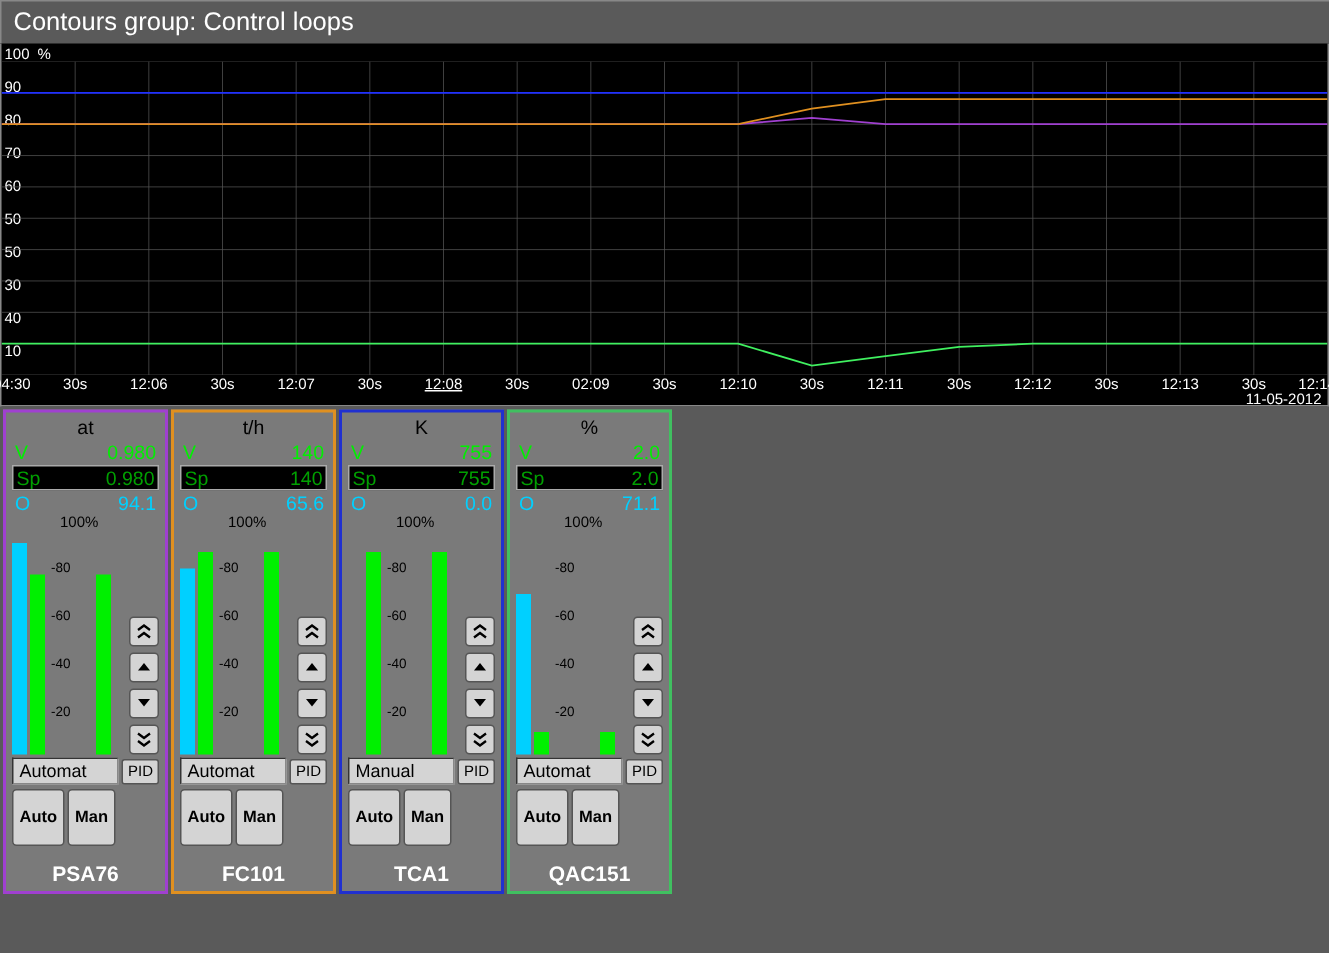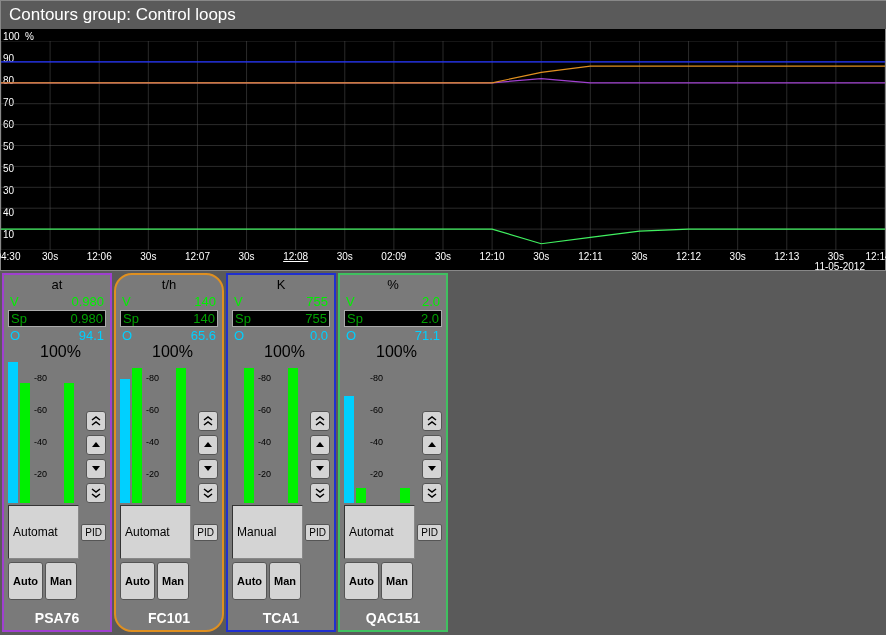--- a/index.html
+++ b/index.html
@@ -50,36 +50,36 @@
   .x-axis {
     position: absolute;
     bottom: 0;
     left: 0;
     right: 0;
     height: 20px;
     font-size: 10px;
     color: #fff;
   }
   .x-label { position: absolute; bottom: 8px; transform: translateX(-50%); }
-  .x-date { position: absolute; right: 20px; bottom: -2px; }
+  .x-date { position: absolute; right: 4px; bottom: -2px; }
   .panels {
     display: flex;
     gap: 2px;
     padding: 2px;
   }
   .panel {
     width: 110px;
     background: #7a7a7a;
     border: 2px solid;
     padding: 2px 4px 4px 4px;
     display: flex;
     flex-direction: column;
   }
   .panel.purple { border-color: #a040d0; }
-  .panel.orange { border-color: #e09020; border-radius: 18px; }
+  .panel.orange { border-color: #e09020; }
   .panel.blue   { border-color: #2030d0; }
   .panel.green  { border-color: #40c060; }
   .unit {
     text-align: center;
     color: #000;
     font-size: 13px;
     margin-bottom: 2px;
   }
   .readout-row {
     display: flex;
@@ -113,21 +113,21 @@
   .bar.lime  { background: #00f000; }
   .scale {
     position: relative;
     width: 30px;
     height: 150px;
     font-size: 9px;
     color: #000;
     margin-left: 2px;
   }
   .scale-label { position: absolute; left: 0; }
-  .scale-top { position: absolute; top: -10px; left: 6px; font-size: 16px; }
+  .scale-top { position: absolute; top: -10px; left: 6px; font-size: 10px; }
   .btn-col {
     margin-left: auto;
     display: flex;
     flex-direction: column;
     gap: 4px;
     justify-content: flex-start;
     padding-top: 6px;
   }
   .sq-btn {
     width: 20px; height: 20px;
@@ -144,21 +144,21 @@
     display: flex;
     gap: 2px;
     margin-top: 2px;
     align-items: center;
   }
   .mode-display {
     flex: 1;
     background: #d4d4d4;
     color: #000;
     font-size: 12px;
-    padding: 19px 4px;
+    padding: 1px 4px;
     border: 1px inset #888;
   }
   .pid-btn {
     background: #d4d4d4;
     color: #000;
     font-size: 10px;
     padding: 2px 3px;
     border: 1px solid #555;
     border-radius: 2px;
   }

